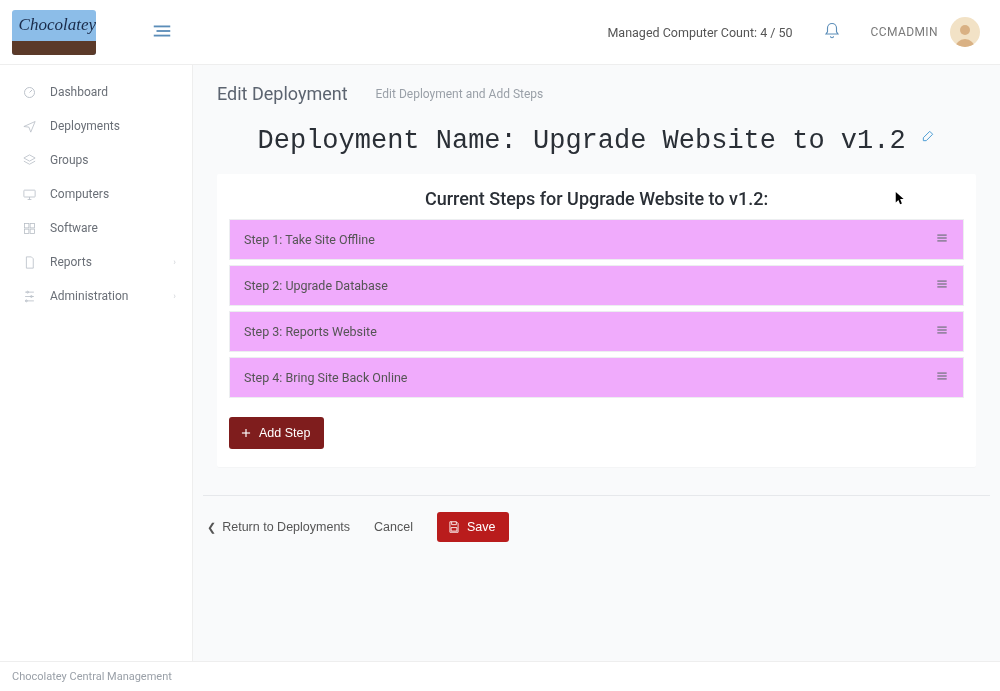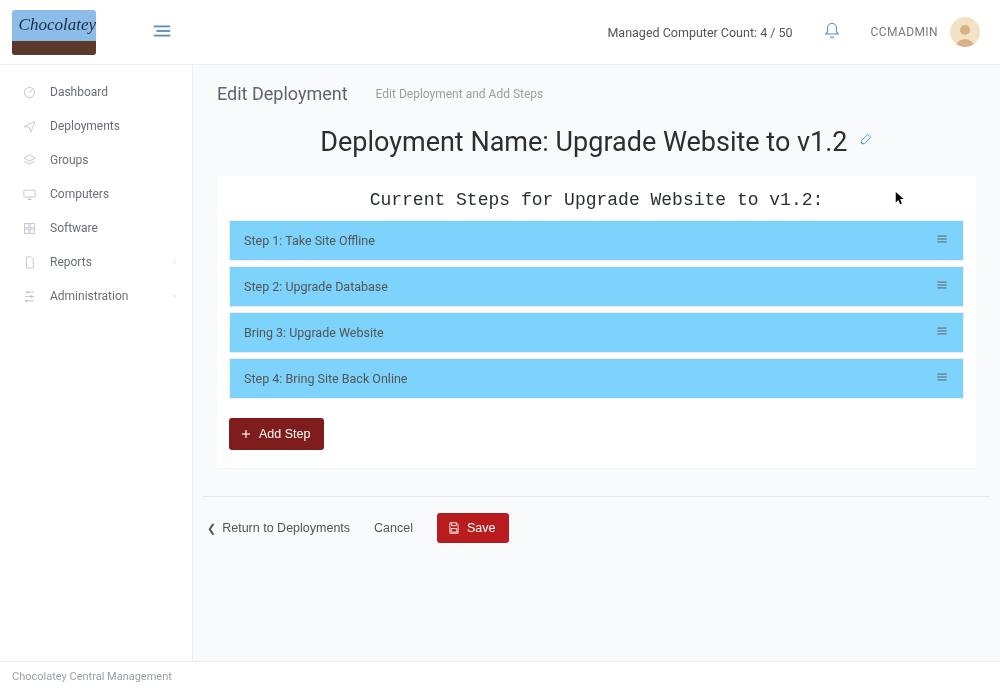--- a/index.html
+++ b/index.html
@@ -19,27 +19,27 @@
 .layout { display:flex; min-height:calc(100vh - 65px - 30px); }
 .sidebar { width:193px; border-right:1px solid #eee; padding-top:10px; }
 .nav-item { display:flex; align-items:center; height:34px; padding:0 16px 0 20px; color:#6a6f77; font-size:12px; cursor:pointer; }
 .nav-item .icon { width:18px; height:18px; margin-right:12px; display:flex; align-items:center; justify-content:center; }
 .nav-item .icon svg { width:15px; height:15px; stroke:#b8bec6; fill:none; }
 .nav-item .chev { margin-left:auto; color:#d0d3d8; font-size:9px; }
 .main { flex:1; background:#f9fafb; }
 .titlebar { display:flex; align-items:center; padding:18px 24px 14px; }
 .page-title { font-size:18px; color:#5c6470; font-weight:400; margin-right:28px; }
 .subtitle { font-size:12px; color:#9aa0a8;text-align:right; }
-.dname-wrap { text-align:center; padding:8px 0 8px; }
+.dname-wrap { text-align:center; padding:8px 0 8px;font-family:Liberation Mono, monospace; }
 .dname { font-size:27px; font-weight:400; color:#2a2f36; display:inline; }
 .edit-icon { display:inline-block; margin-left:8px; vertical-align: super; cursor:pointer;}
 .edit-icon svg { width:14px; height:14px; stroke:#4b9cd3; fill:none; }
 .steps-card { background:#fff; margin:10px 24px 0; padding:14px 0 18px; border-radius:2px; box-shadow:0 1px 0 rgba(0,0,0,.02); }
-.steps-title { text-align:center; font-size:18px; font-weight:500; color:#2a2f36; margin-bottom:10px;font-family:Liberation Mono, monospace; }
-.step-row { background:#7dd3fc; border:1px solid #eceef0; margin:5px 12px; padding:11px 14px; font-size:12.5px; color:#555; display:flex; align-items:center; cursor:pointer;}
+.steps-title { text-align:center; font-size:18px; font-weight:500; color:#2a2f36; margin-bottom:10px; }
+.step-row { background:#f0abfc; border:1px solid #eceef0; margin:5px 12px; padding:11px 14px; font-size:12.5px; color:#555; display:flex; align-items:center; cursor:pointer;}
 .step-row:nth-child(odd){}
 .step-row .grip { margin-left:auto; cursor:grab; }
 .step-row .grip svg { width:14px; height:14px; stroke:#6a6f77; }
 .add-step-btn { background:#7f1d1d; color:#fff; border:none; padding:9px 14px 9px 10px; font-size:12.5px; border-radius:3px; margin:14px 0 0 12px; display:inline-flex; align-items:center; cursor:pointer; }
 .add-step-btn svg { width:14px; height:14px; stroke:#fff; margin-right:6px; }
 .divider { height:1px; background:#e6e8eb; margin:28px 10px 0; }
 .footer-actions { display:flex; align-items:center; gap:24px; padding:16px 14px 0 14px; }
 .link-btn { background:none; border:none; color:#555; font-size:12.5px; cursor:pointer; display:inline-flex; align-items:center; }
 .link-btn .chevl { font-size:11px; margin-right:6px; color:#555;}
 .save-btn { background:#b91c1c; color:#fff; border:none; padding:8px 14px 8px 10px; font-size:12.5px; border-radius:3px; display:inline-flex; align-items:center; cursor:pointer; }
@@ -181,21 +181,21 @@
       </div>
       <div class="step-row">
         <span>Step 2: Upgrade Database</span>
         <span class="grip"><svg viewBox="0 0 24 24">
               <line x1="4" y1="7" x2="20" y2="7" stroke-width="2"></line>
               <line x1="4" y1="12" x2="20" y2="12" stroke-width="2"></line>
               <line x1="4" y1="17" x2="20" y2="17" stroke-width="2"></line>
             </svg></span>
       </div>
       <div class="step-row">
-        <span>Bring 3: Upgrade Website</span>
+        <span>Step 3: Reports Website</span>
         <span class="grip"><svg viewBox="0 0 24 24">
               <line x1="4" y1="7" x2="20" y2="7" stroke-width="2"></line>
               <line x1="4" y1="12" x2="20" y2="12" stroke-width="2"></line>
               <line x1="4" y1="17" x2="20" y2="17" stroke-width="2"></line>
             </svg></span>
       </div>
       <div class="step-row">
         <span>Step 4: Bring Site Back Online</span>
         <span class="grip"><svg viewBox="0 0 24 24">
               <line x1="4" y1="7" x2="20" y2="7" stroke-width="2"></line>

